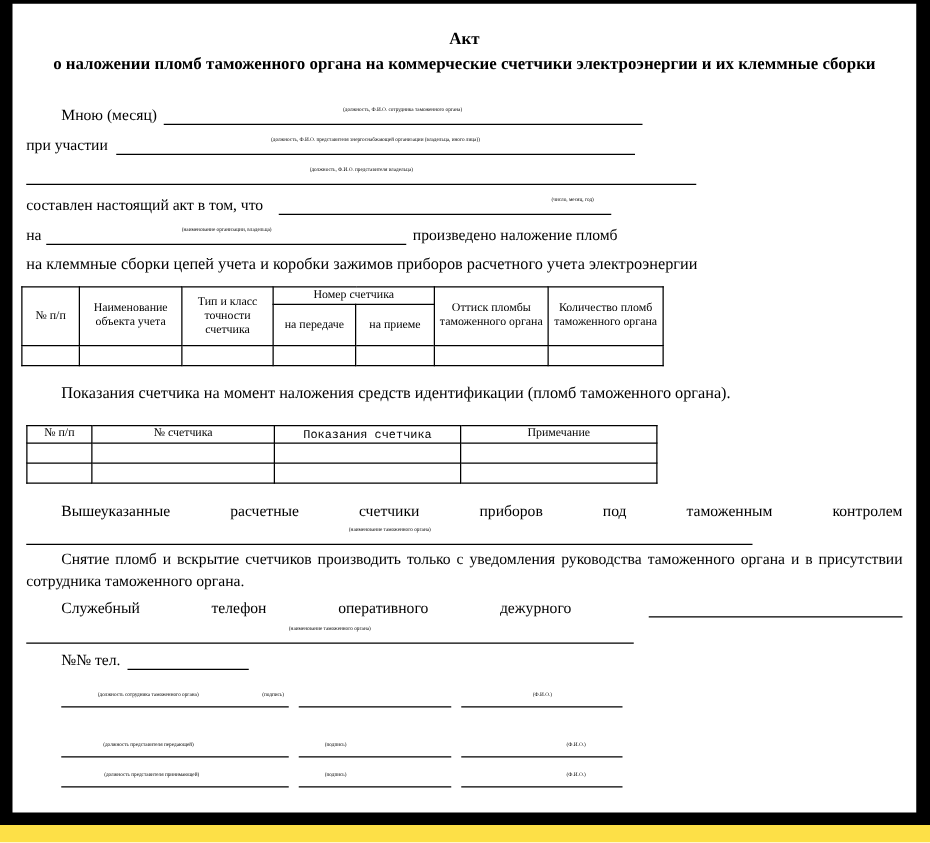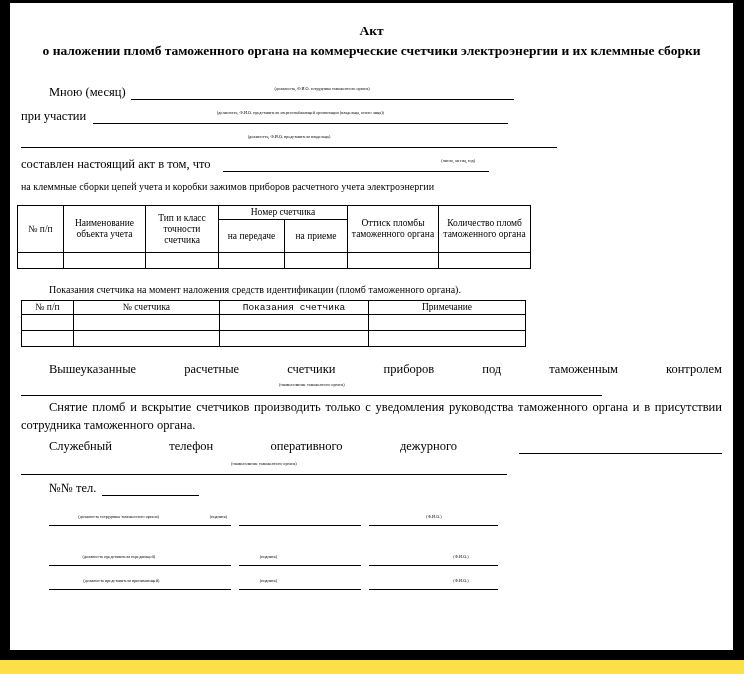--- a/index.html
+++ b/index.html
@@ -12,21 +12,21 @@
     position:absolute;left:0;top:0;width:744px;height:660px;
     box-sizing:border-box;
     border-top:3px solid #000;border-left:10px solid #000;
     border-right:11px solid #000;border-bottom:10px solid #000;
     background:#fff;padding:14px 11px 0 11px;
   }
   .title{
     text-align:center;font-weight:bold;font-size:13.5px;line-height:20px;
     margin:4px 0 22px 0;
   }
-  .body-text{font-size:10px;line-height:16px;}
+  .body-text{font-size:13px;line-height:16px;}
   .frow{display:flex;align-items:flex-end;height:17px;margin-bottom:7px;font-size:12.5px;}
   .frow .lbl{white-space:nowrap;line-height:15px;}
   .indent{padding-left:28px;}
   .bline{border-bottom:1px solid #000;position:relative;height:15px;}
   .capwrap{
     position:absolute;top:2px;left:0;right:0;display:flex;justify-content:center;
     pointer-events:none;
   }
   .capwrap.cap-right{justify-content:flex-end;padding-right:6px;}
   .capwrap.cap-left{justify-content:flex-start;}
@@ -95,20 +95,30 @@
     <div class="frow">
       <span class="lbl">составлен настоящий акт в том, что</span>
       <span class="bline" style="width:266px;margin-left:12px;">
         <span class="capwrap cap-right">
             <span class="cap">(число, месяц, год)</span>
           </span>
       </span>
       <span class="spacer"></span>
     </div>
 
+    <div class="frow">
+      <span class="lbl">на</span>
+      <span class="bline" style="width:288px;margin-left:4px;">
+        <span class="capwrap">
+            <span class="cap">(наименование организации, владельца)</span>
+          </span>
+      </span>
+      <span class="lbl" style="margin-left:5px;">произведено наложение пломб</span>
+      <span class="spacer"></span>
+    </div>
 
     <div class="body-text" style="margin-bottom:10px;">на клеммные сборки цепей учета и коробки зажимов приборов расчетного учета электроэнергии</div>
 
     <table class="doc-table" style="margin-left:-4px;">
       <tbody>
           <tr>
         <th rowspan="2" style="width:41px;">№ п/п</th>
         <th rowspan="2" style="width:77px;">Наименование объекта учета</th>
         <th rowspan="2" style="width:68px;">Тип и класс точности счетчика</th>
         <th colspan="2">Номер счетчика</th>
@@ -124,21 +134,21 @@
         <td class="data"></td>
         <td class="data"></td>
         <td class="data"></td>
         <td class="data"></td>
         <td class="data"></td>
         <td class="data"></td>
       </tr>
     </tbody>
       </table>
 
-    <div class="body-text indent" style="margin-top:13px;margin-bottom:2px;">Показания счетчика на момент наложения средств идентификации (пломб таможенного органа).</div>
+    <div class="body-text indent" style="margin-top:13px;margin-bottom:18px;">Показания счетчика на момент наложения средств идентификации (пломб таможенного органа).</div>
 
     <table class="doc-table">
       <tbody>
           <tr>
         <th style="width:47px;">№ п/п</th>
         <th style="width:141px;">№ счетчика</th>
         <th style="width:144px;font-family:Liberation Mono, monospace;">Показания счетчика</th>
         <th style="width:152px;margin-left:35px;">Примечание</th>
       </tr>
       <tr>

